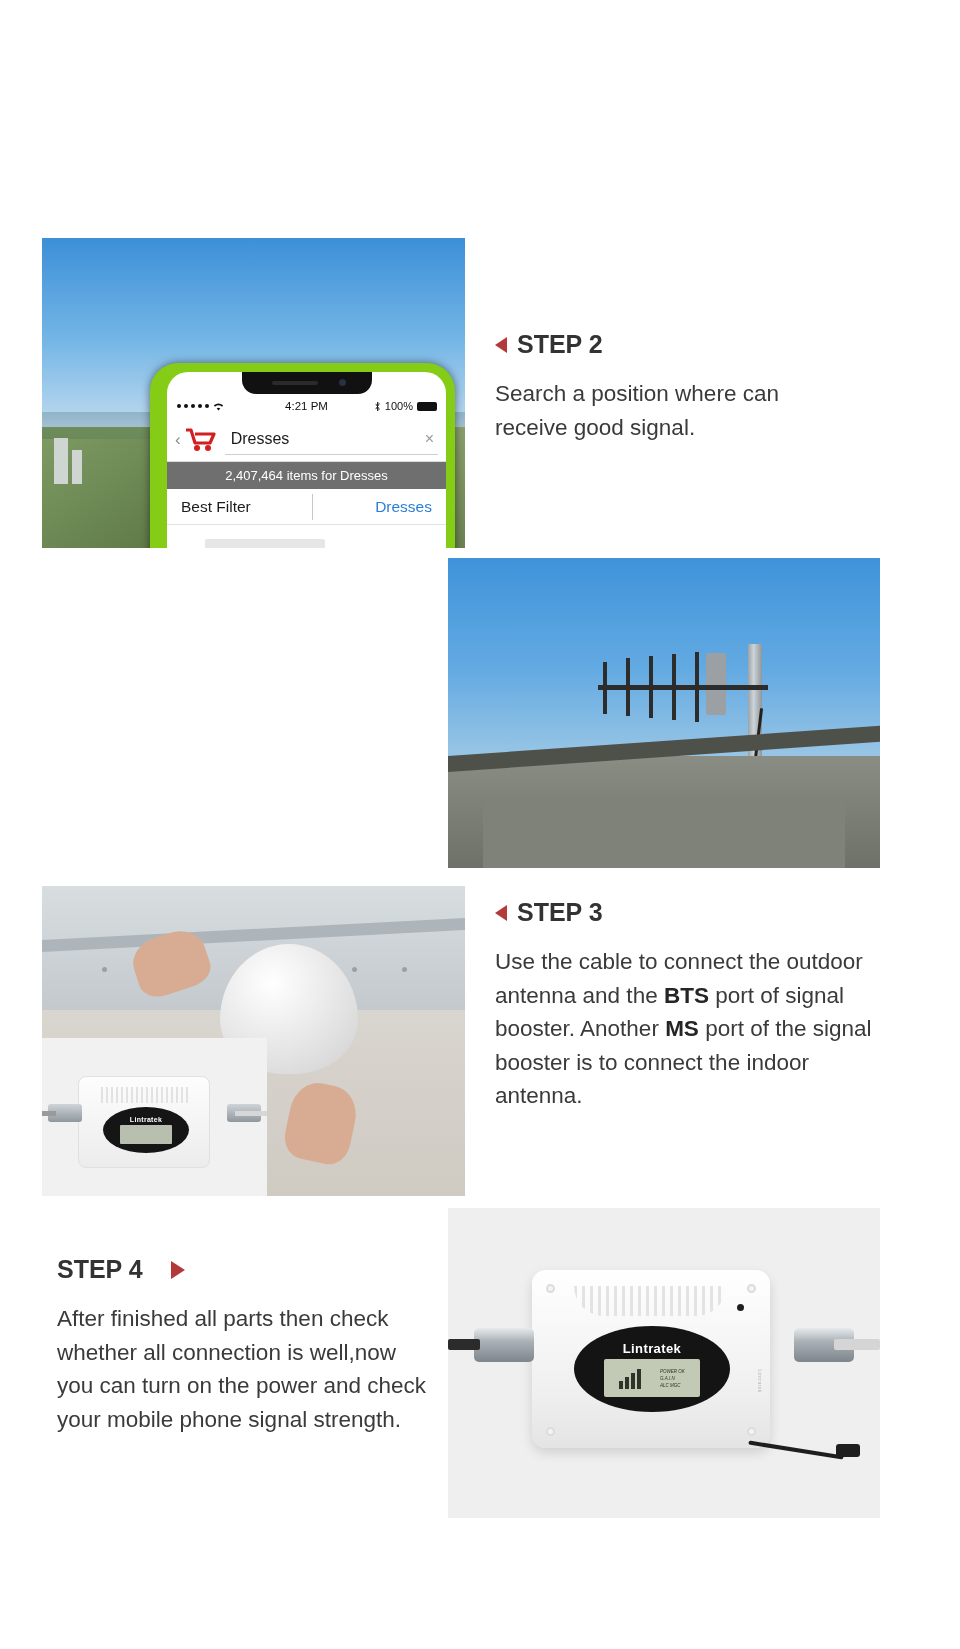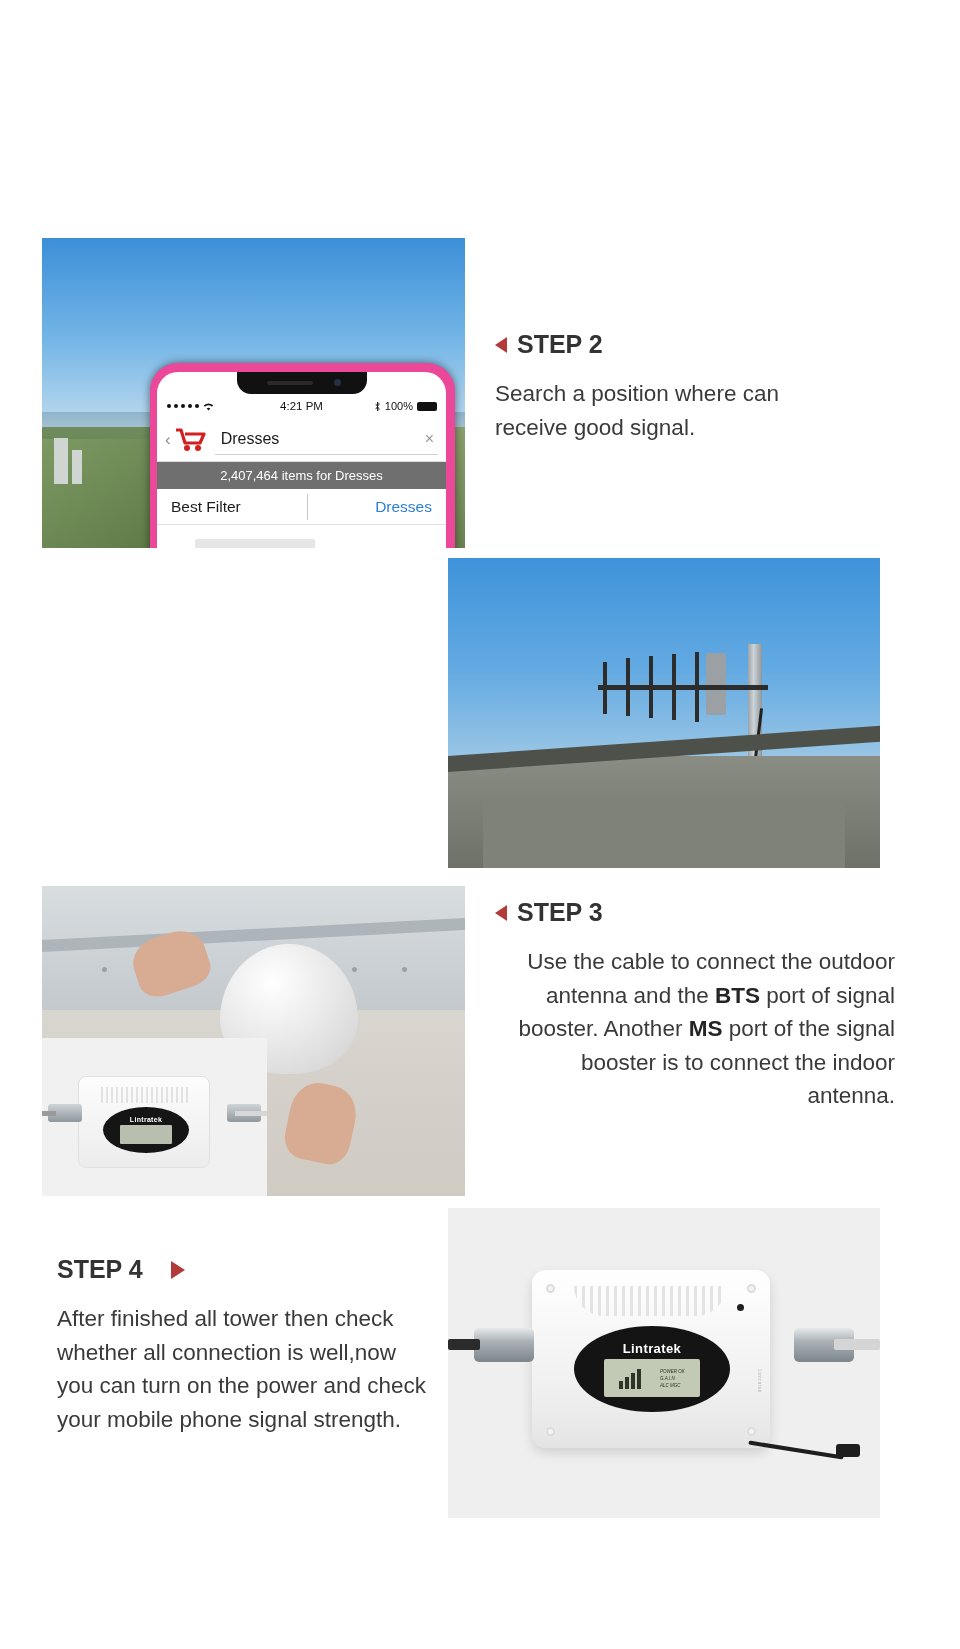--- a/index.html
+++ b/index.html
@@ -73,23 +73,23 @@
     content:""; position:absolute; left:0; top:10%; width:46%; height:90%;
     background: linear-gradient(145deg,#7e9a63,#55703f);
   }
   .land1::after{
     content:""; position:absolute; right:0; top:0; width:40%; height:100%;
     background: linear-gradient(200deg,#8aa06c,#5b7545);
   }
   .bldg { position:absolute; background:#cfd6d2; }
   .phone {
     position:absolute; left:108px; top:125px; width:305px; height:200px;
-    background:#ec4899; border-radius:28px 28px 0 0;
+    background:#84cc16; border-radius:28px 28px 0 0;
     box-shadow: 0 0 8px rgba(0,0,0,.5);
-    padding: 9px 9px 0 7px;
+    padding: 9px 9px 0 17px;
   }
   .phone-screen {
     position:relative; width:100%; height:100%;
     background:#fff; border-radius:21px 21px 0 0; overflow:hidden;
   }
   .notch {
     position:absolute; left:50%; transform:translateX(-50%); top:0;
     width:130px; height:22px; background:#111;
     border-radius: 0 0 14px 14px; z-index:5;
   }
@@ -360,21 +360,21 @@
           <span class="glass"></span>
         </span>
       </div>
       <span class="conn l"></span>
       <span class="conn r"></span>
       <span class="cablew" style="left:0;width:14px;background:#9a9a9a;"></span>
       <span class="cablew" style="right:0;width:32px;"></span>
     </div>
   </div>
 
-  <div class="step-text" style="left:495px; top:898px; width:400px;text-align:right;">
+  <div class="step-text" style="left:495px; top:898px; width:400px;">
     <div class="step-label">
       <span class="tri-left"></span>
       <span>STEP 3</span>
     </div>
     <div class="step-body" style="width:400px;"><span>Use the cable to connect the outdoor antenna and the </span><b>BTS</b><span> port of signal booster. Another </span><b>MS</b><span> port of the signal booster is to connect the indoor antenna.</span><br></div>
   </div>
 
   <div class="photo" id="photo4">
     <div class="booster-lg">
       <span class="vents-lg"></span>
@@ -407,16 +407,16 @@
     <span class="powerwire"></span>
     <span class="plug"></span>
     <span class="sidetxt" style="left:300px;top:170px;transform:rotate(90deg);">Lintratek</span>
   </div>
 
   <div class="step-text" style="left:57px; top:1255px; width:400px;">
     <div class="step-label">
       <span>STEP 4</span>
       <span class="tri-right"></span>
     </div>
-    <div class="step-body" style="width:380px;">After finished all tower then check whether all connection is well,now you can turn on the power and check your mobile phone signal strength.</div>
+    <div class="step-body" style="width:380px;">After finished all parts then check whether all connection is well,now you can turn on the power and check your mobile phone signal strength.</div>
   </div>
 
 </div>
 
 </body></html>

